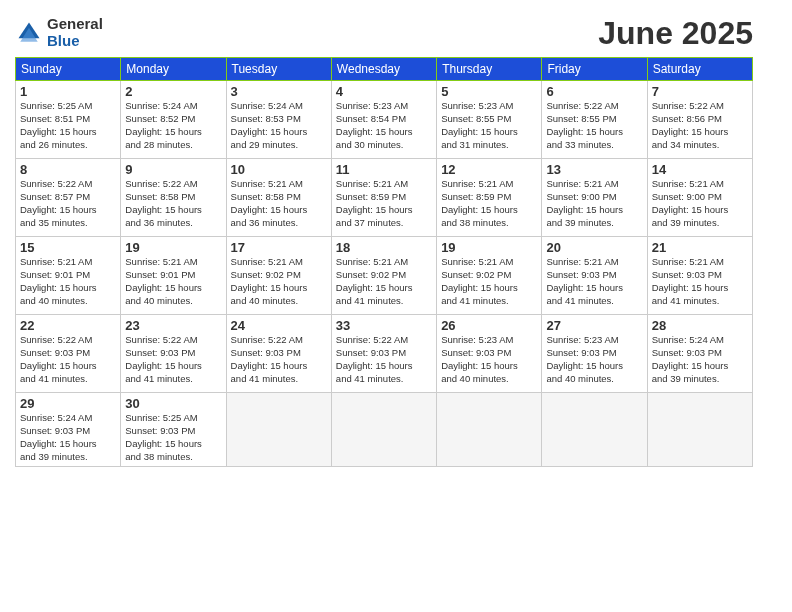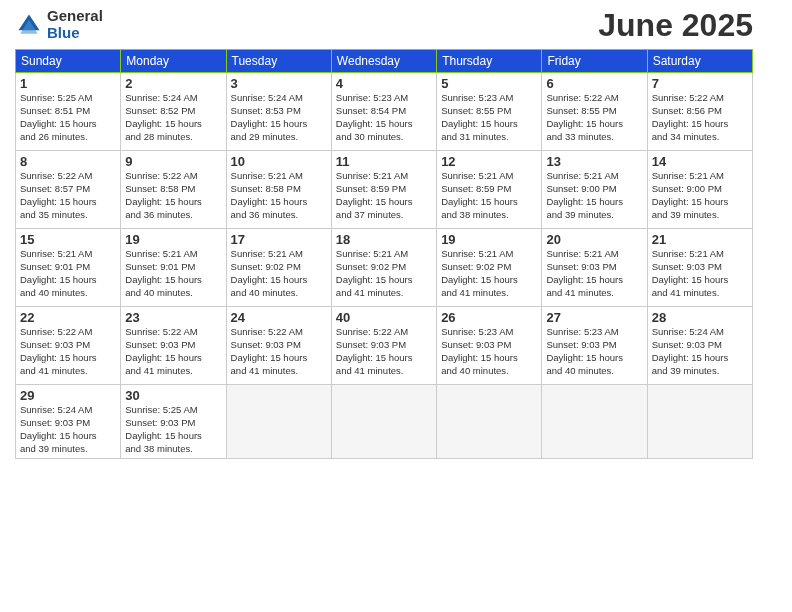--- a/index.html
+++ b/index.html
@@ -7,21 +7,21 @@
       width: 792px;
       height: 612px;
       background: #fff;
       font-family: Arial, sans-serif;
       font-size: 11px;
       color: #333;
     }
     .page {
       width: 768px;
       height: 612px;
-      padding: 8px 15px;
+      padding: 16px 15px;
     }
     .header-row {
       display: flex;
       justify-content: space-between;
       align-items: flex-start;
       margin-bottom: 6px;
     }
     .logo {
       display: flex;
       align-items: center;
@@ -302,21 +302,21 @@
 and 41 minutes.</div>
           </td>
           <td>
             <span class="day-num">24</span>
             <div class="day-info" style="white-space: pre-line;">Sunrise: 5:22 AM
 Sunset: 9:03 PM
 Daylight: 15 hours
 and 41 minutes.</div>
           </td>
           <td>
-            <span class="day-num">40</span>
+            <span class="day-num">33</span>
             <div class="day-info" style="white-space: pre-line;">Sunrise: 5:22 AM
 Sunset: 9:03 PM
 Daylight: 15 hours
 and 41 minutes.</div>
           </td>
           <td>
             <span class="day-num">26</span>
             <div class="day-info" style="white-space: pre-line;">Sunrise: 5:23 AM
 Sunset: 9:03 PM
 Daylight: 15 hours

